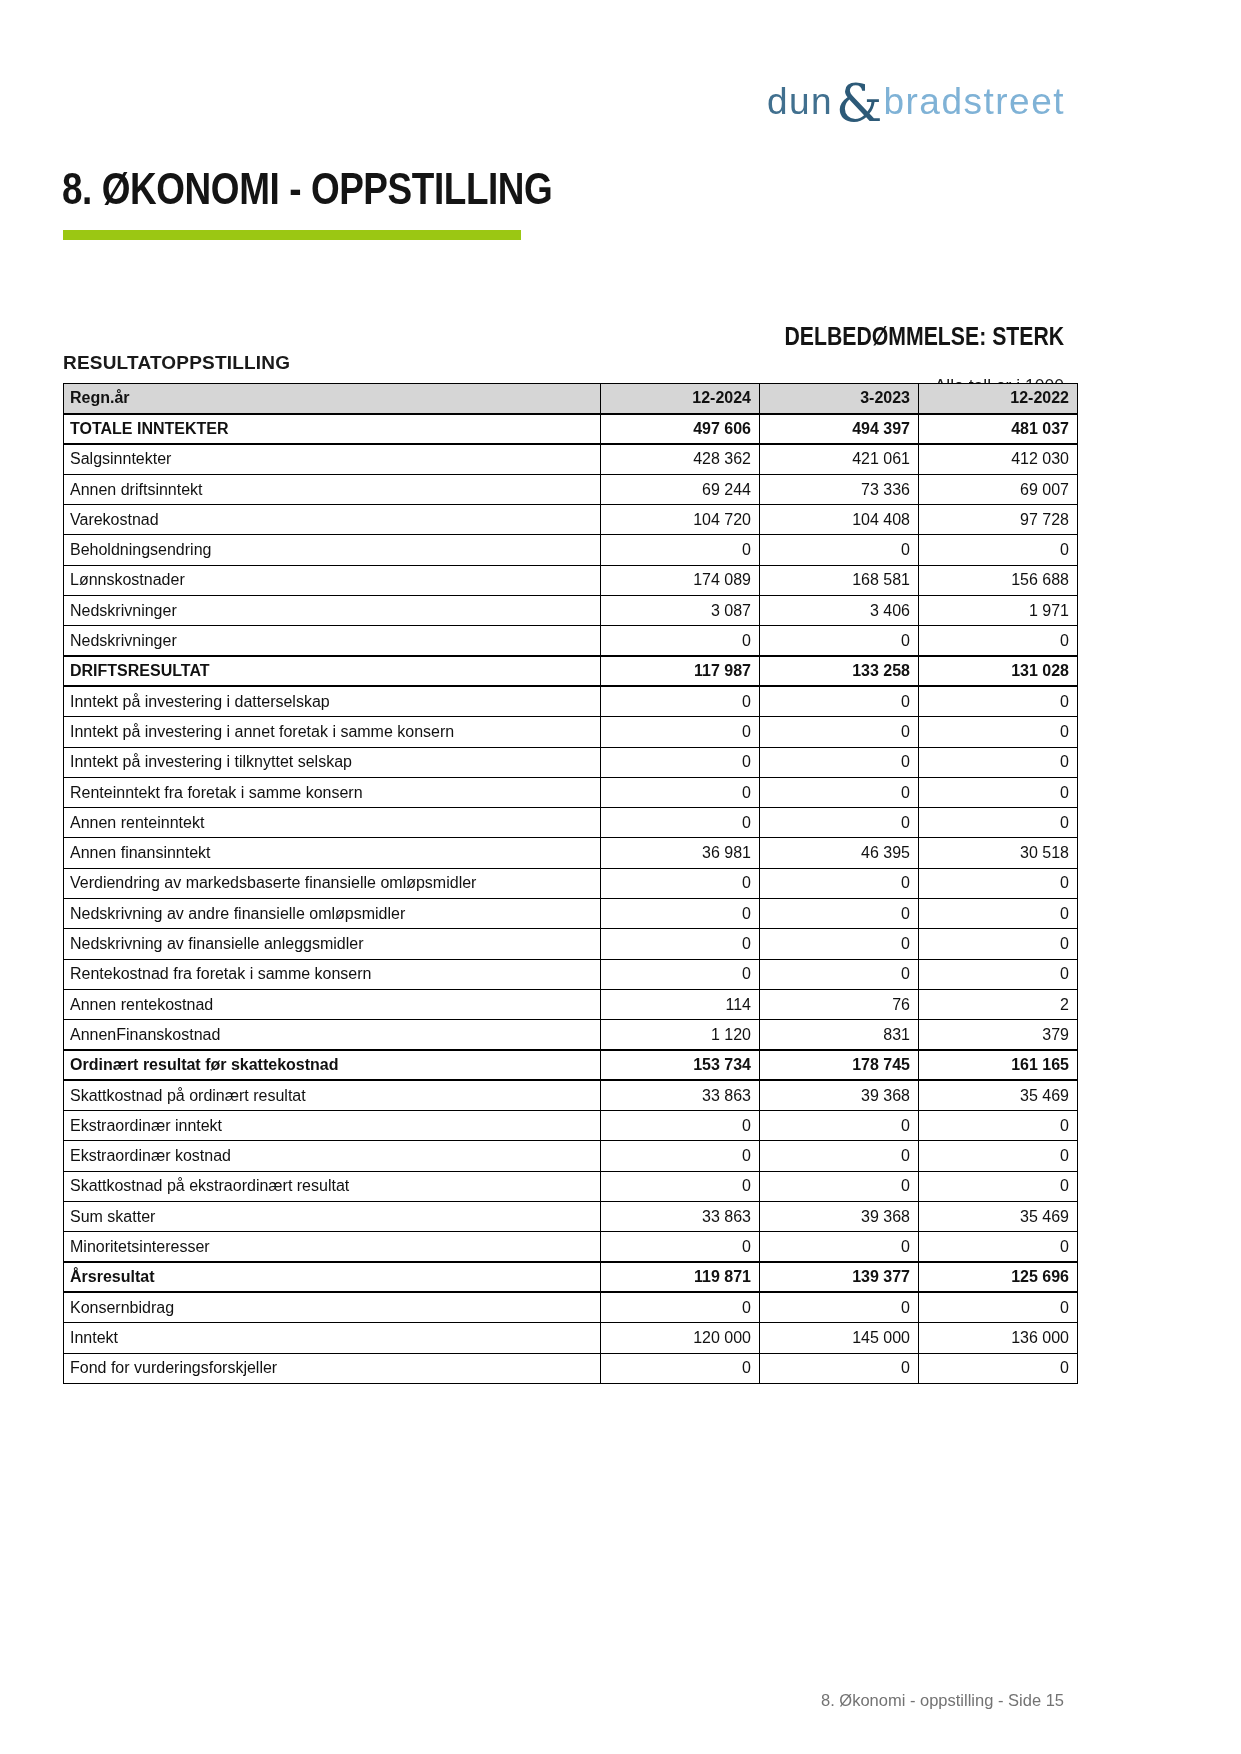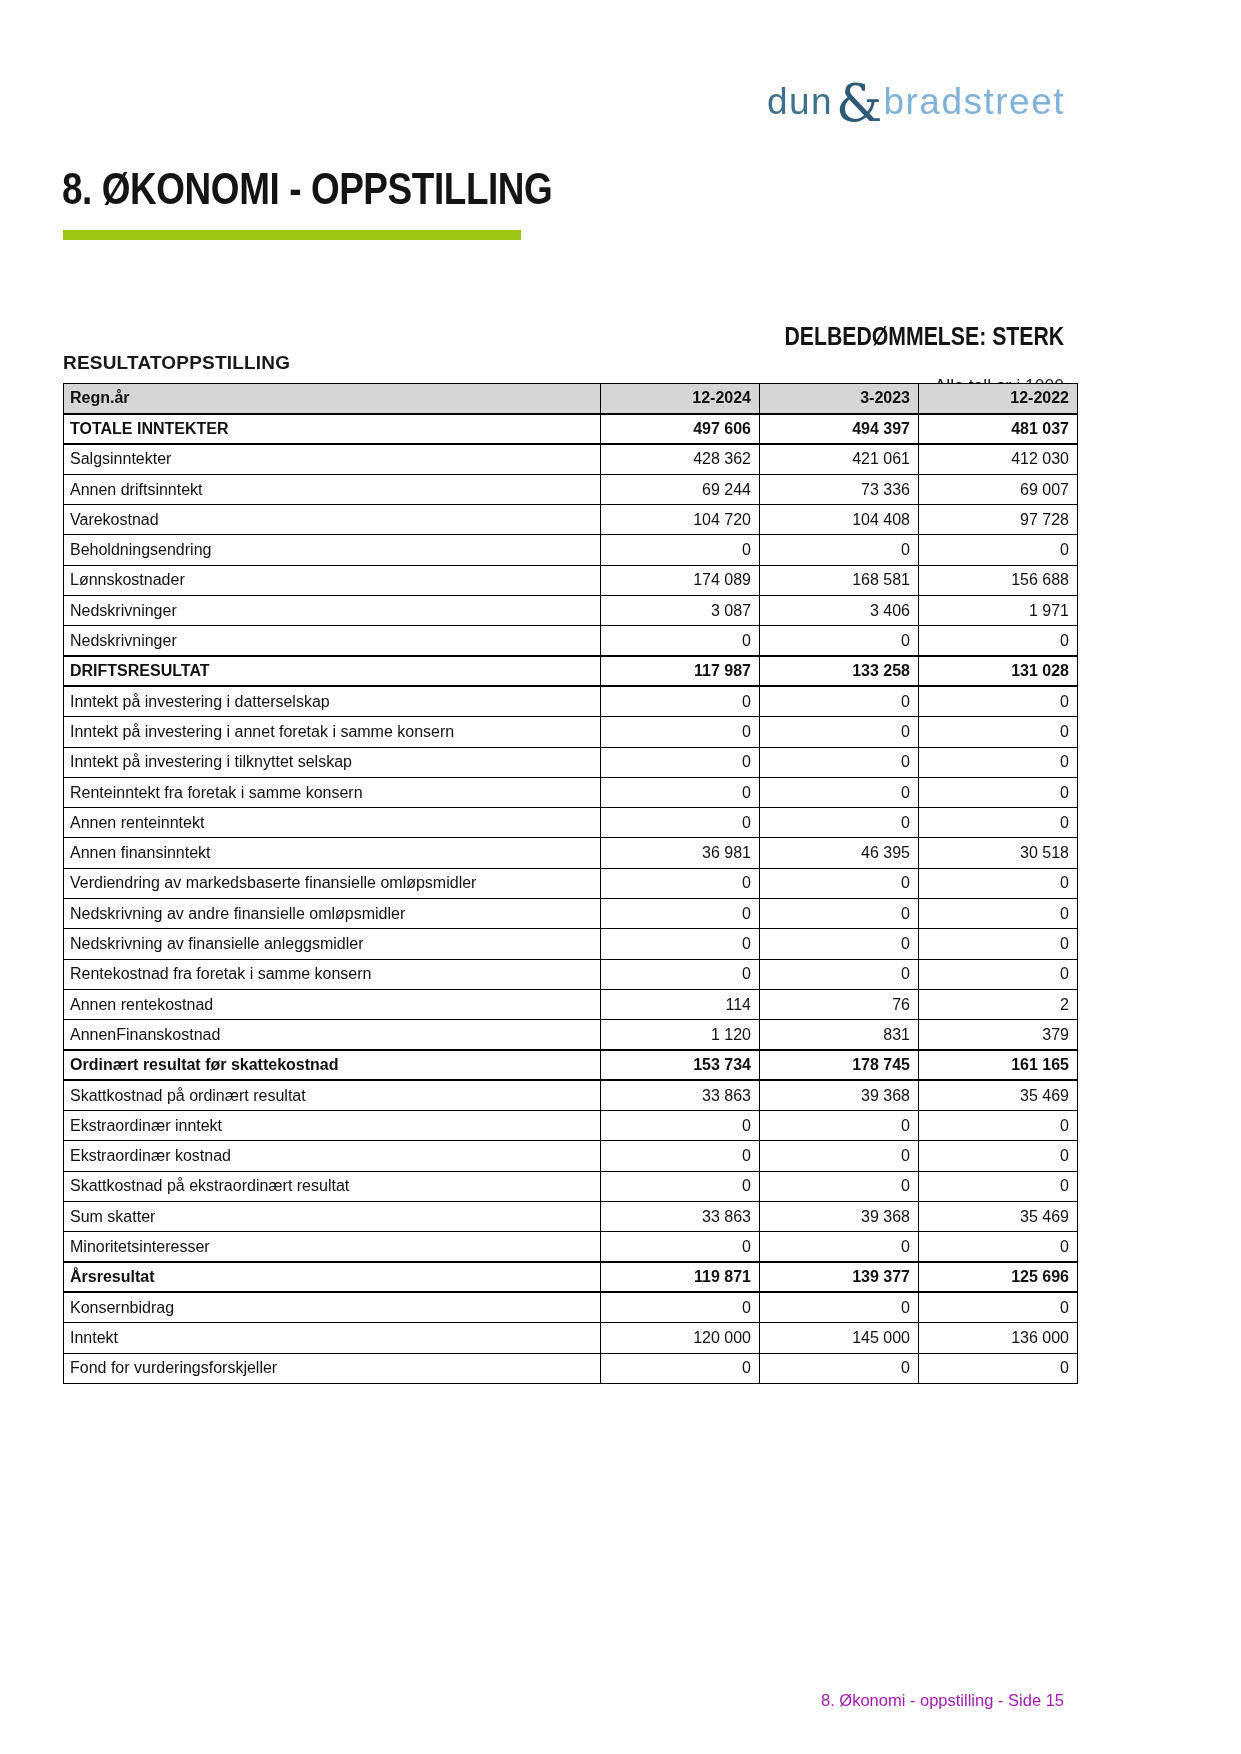--- a/index.html
+++ b/index.html
@@ -52,21 +52,21 @@
     font-weight:400;vertical-align:middle;
   }
   table.fin .lbl{text-align:left;padding-left:6px;}
   table.fin .num{text-align:right;padding-right:8px;}
   table.fin thead th{
     background:var(--hdr-bg);font-weight:700;border-bottom-width:2px;
   }
   table.fin tr.bold-row td{font-weight:700;border-top-width:2px;border-bottom-width:2px;}
   table.fin tr.neg-row td.num{color:var(--neg);}
   .footer{
-    position:absolute;top:1691px;right:177px;font-size:16.5px;color:#a21caf;
+    position:absolute;top:1691px;right:177px;font-size:16.5px;color:#737373;
   }
 </style>
 </head>
 <body>
 
 <div class="logo">
   <span class="logo-dun">dun</span><span class="logo-amp">&amp;</span><span class="logo-brad">bradstreet</span>
 </div>
 
 <h1 class="title">8. ØKONOMI - OPPSTILLING</h1>

